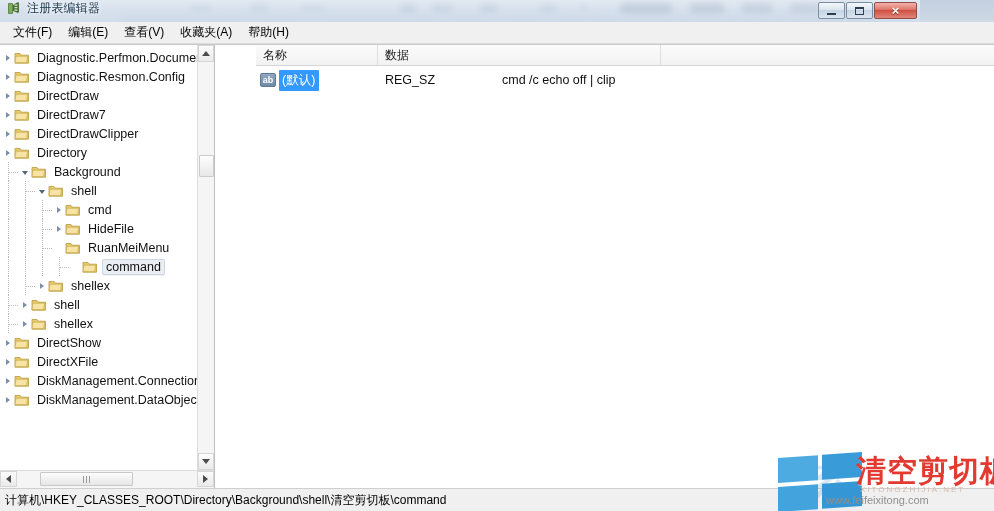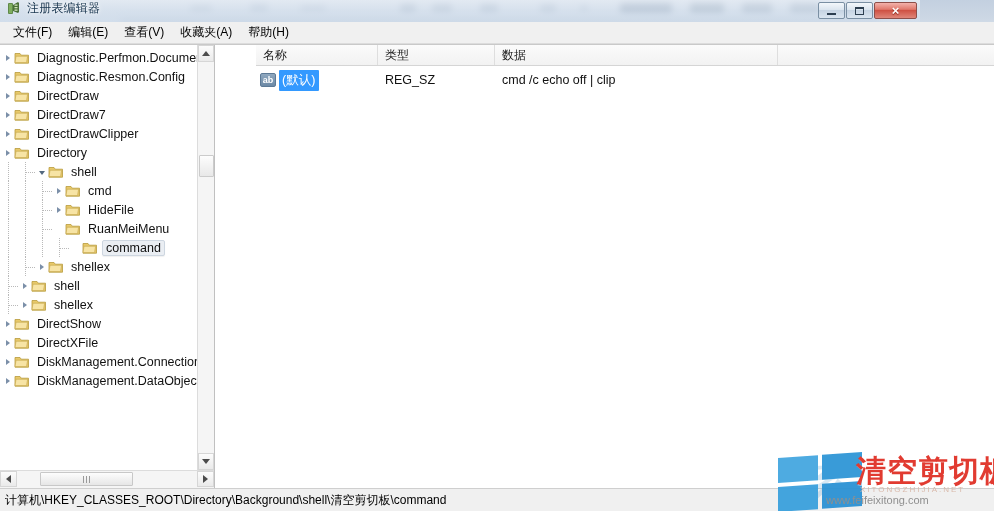--- a/index.html
+++ b/index.html
@@ -443,20 +443,33 @@
                 <span class="folder">
                   <svg width="16" height="14" viewBox="0 0 16 14">
                     <path d="M1 2.5 L6 2.5 L7.3 4.2 L14.5 4.2 L14.5 12.2 L1 12.2 Z" fill="#e8c96a" stroke="#b89a3c" stroke-width=".8"></path>
                     <path d="M2 5.2 L13.6 5.2 L12.6 11.6 L1 11.6 Z" fill="#f7e4a5" stroke="#c9ab52" stroke-width=".7"></path>
                   </svg>
                 </span>
                 <span class="tlabel">Directory</span>
               </div>
               <div class="tnode">
                 <span class="guide" style="left: 8px;"></span>
+                <span class="guide-h" style="left: 9px;"></span>
+                <span style="display: inline-block; flex: 0 0 auto; width: 19px; height: 19px;"></span>
+                <span class="twist expanded"></span>
+                <span class="folder">
+                  <svg width="16" height="14" viewBox="0 0 16 14">
+                    <path d="M1 2.5 L6 2.5 L7.3 4.2 L14.5 4.2 L14.5 12.2 L1 12.2 Z" fill="#e8c96a" stroke="#b89a3c" stroke-width=".8"></path>
+                    <path d="M2 5.2 L13.6 5.2 L12.6 11.6 L1 11.6 Z" fill="#f7e4a5" stroke="#c9ab52" stroke-width=".7"></path>
+                  </svg>
+                </span>
+                <span class="tlabel">Background</span>
+              </div>
+              <div class="tnode">
+                <span class="guide" style="left: 8px;"></span>
                 <span class="guide" style="left: 25px;"></span>
                 <span class="guide-h" style="left: 26px;"></span>
                 <span style="display: inline-block; flex: 0 0 auto; width: 36px; height: 19px;"></span>
                 <span class="twist expanded"></span>
                 <span class="folder">
                   <svg width="16" height="14" viewBox="0 0 16 14">
                     <path d="M1 2.5 L6 2.5 L7.3 4.2 L14.5 4.2 L14.5 12.2 L1 12.2 Z" fill="#e8c96a" stroke="#b89a3c" stroke-width=".8"></path>
                     <path d="M2 5.2 L13.6 5.2 L12.6 11.6 L1 11.6 Z" fill="#f7e4a5" stroke="#c9ab52" stroke-width=".7"></path>
                   </svg>
                 </span>
@@ -629,21 +642,20 @@
           </div>
           <div class="sbtn right">
             <span class="arrow-right"></span>
           </div>
         </div>
       </div>
 
       <div class="list-pane">
         <div class="col-head">
           <div class="col c0">名称</div>
-          <div class="col c1">类型</div>
           <div class="col c2">数据</div>
           <div class="col c3"></div>
         </div>
 
         <div class="row">
           <div class="cell name">
             <span class="ab-icon">ab</span>
             <span class="name-sel">(默认)</span>
           </div>
           <div class="cell type">REG_SZ</div>

